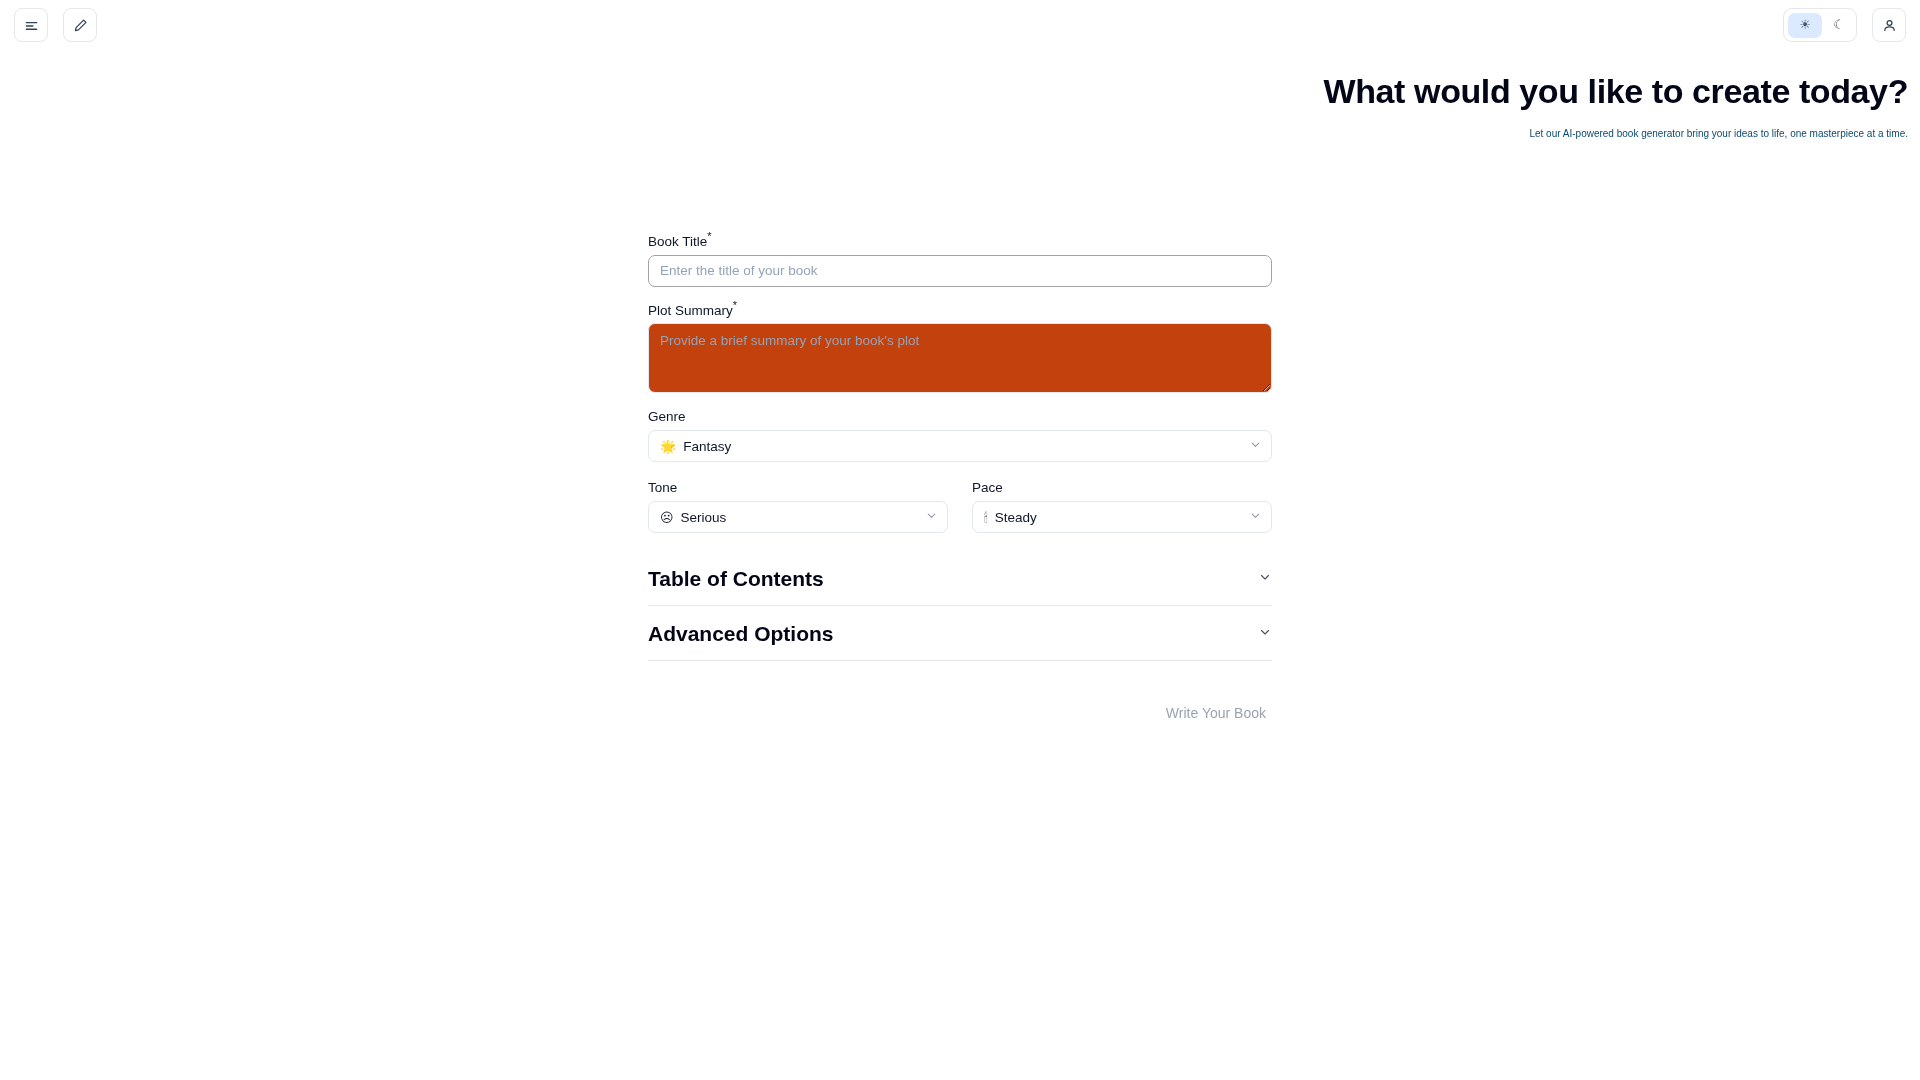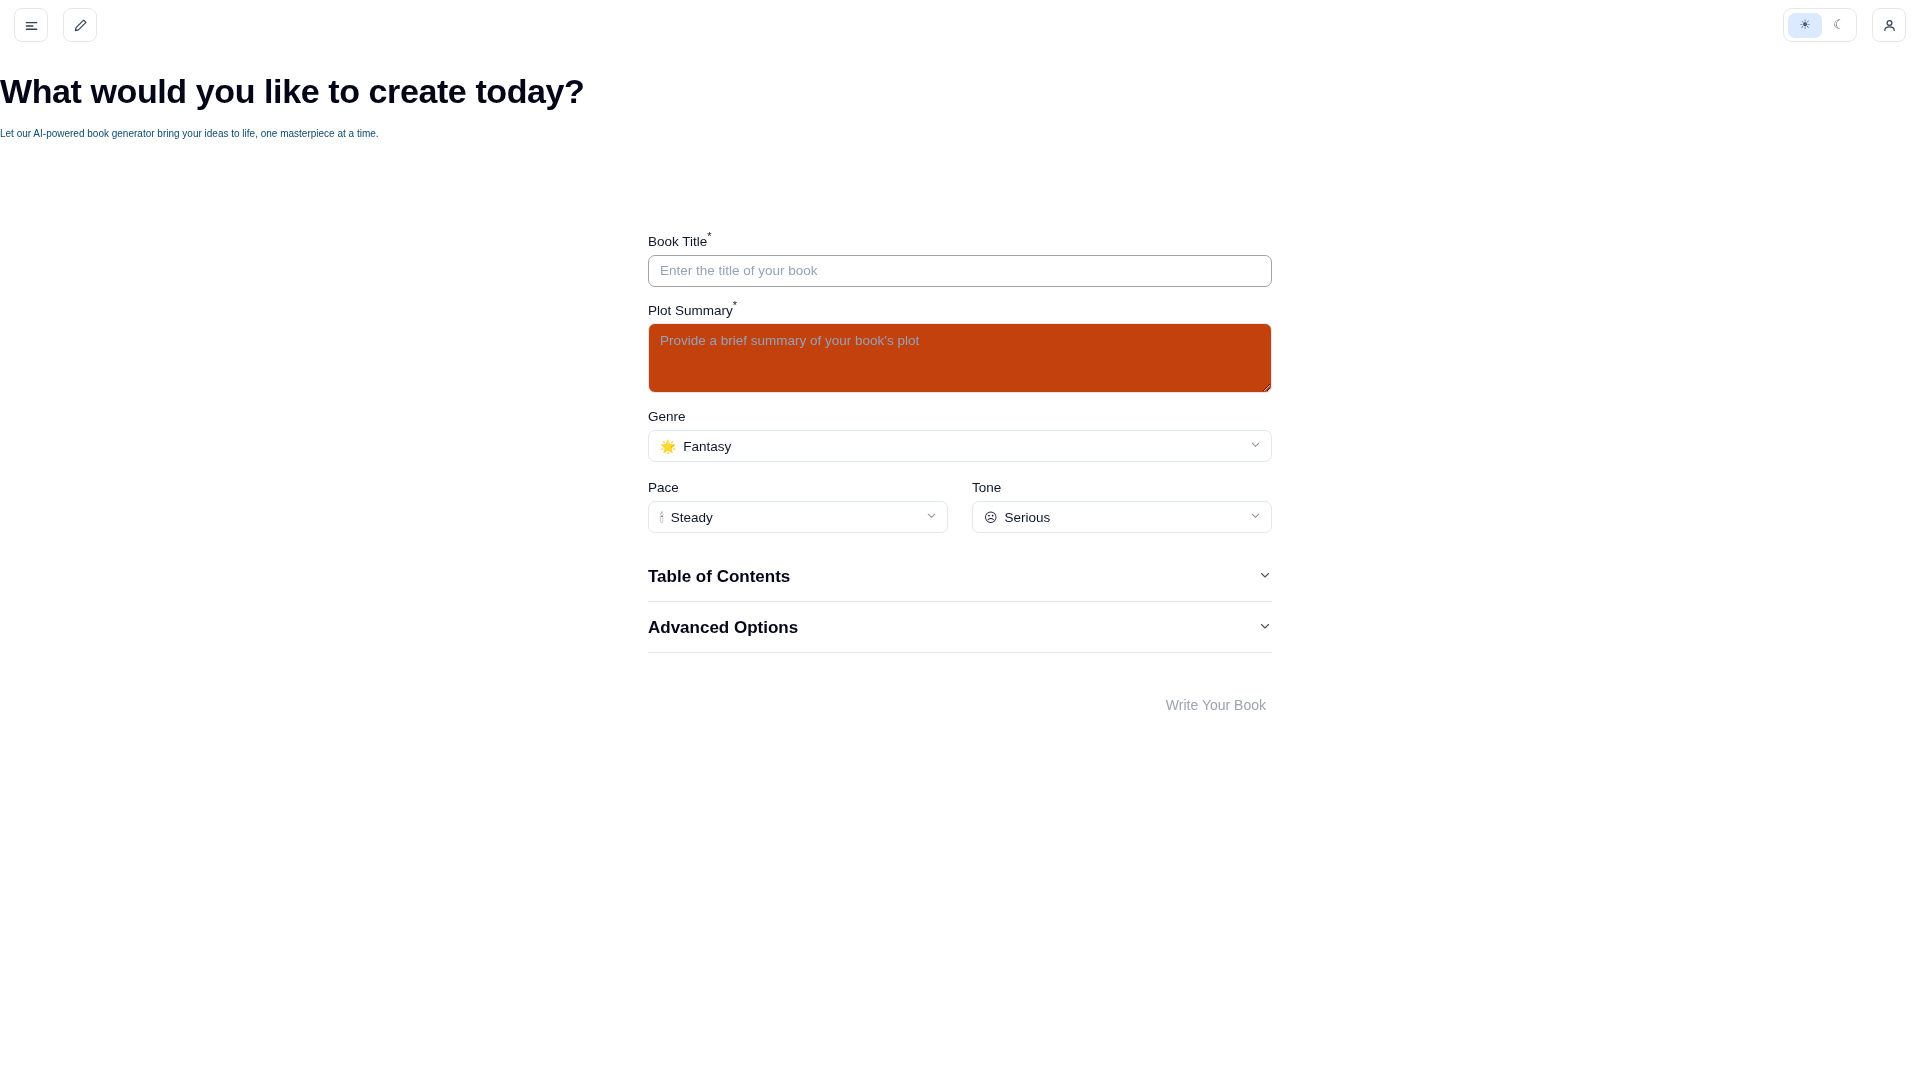--- a/index.html
+++ b/index.html
@@ -59,22 +59,22 @@
     font-size: 13px;
     line-height: 34px;
     color: #475569;
   }
   .theme-toggle .sun { left: 4px; }
   .theme-toggle .moon { left: 38px; }
 
   
   .page-head {
     position: absolute;
-    top: 72px; left: 0; right: 0;
-    text-align: left;
+    top: 72px; left: 0; right: 12px;
+    text-align: right;
   }
   .page-title {
     font-size: 34px;
     font-weight: 700;
     letter-spacing: -0.4px;
     color: #020617;
     margin: 0;
   }
   .page-sub {
     margin: 17px 0 0 0;
@@ -162,21 +162,21 @@
   
   .accordion {
     border-bottom: 1px solid #e5e7eb;
     padding: 16px 0 14px 0;
     display: flex;
     align-items: center;
     justify-content: space-between;
     cursor: pointer;
   }
   .accordion-title {
-    font-size: 17px;
+    font-size: 21px;
     font-weight: 700;
     color: #020617;
   }
   .accordion .chev { opacity: .75; }
 
   .submit {
     width: 100%;
     margin-top: 34px;
     height: 36px;
     border: none;
@@ -265,44 +265,44 @@
         </span>
       </div>
     </div>
 
   </div>
 
   <div class="spacer-18"></div>
 
   <div class="row">
     <div class="col">
+      <label class="label">Tone</label>
+      <div class="select">
+        <span class="emoji">☹</span>
+        <span>Serious</span>
+        <span class="chev">
+          <svg width="13" height="13" viewBox="0 0 16 16" fill="none" stroke="#334155" stroke-width="1.3" stroke-linecap="round" stroke-linejoin="round">
+              <path d="M4 6.3l4 4 4-4"></path>
+            </svg>
+        </span>
+      </div>
+    </div>
+
+    <div class="col">
       <label class="label">Pace</label>
       <div class="select">
         <span class="emoji">🕯</span>
         <span>Steady</span>
         <span class="chev">
           <svg width="13" height="13" viewBox="0 0 16 16" fill="none" stroke="#334155" stroke-width="1.3" stroke-linecap="round" stroke-linejoin="round">
               <path d="M4 6.3l4 4 4-4"></path>
             </svg>
         </span>
       </div>
     </div>
-
-    <div class="col">
-      <label class="label">Tone</label>
-      <div class="select">
-        <span class="emoji">☹</span>
-        <span>Serious</span>
-        <span class="chev">
-          <svg width="13" height="13" viewBox="0 0 16 16" fill="none" stroke="#334155" stroke-width="1.3" stroke-linecap="round" stroke-linejoin="round">
-              <path d="M4 6.3l4 4 4-4"></path>
-            </svg>
-        </span>
-      </div>
-    </div>
   </div>
 
   <div class="spacer-18"></div>
 
   <div class="accordion">
     <span class="accordion-title">Table of Contents</span>
     <span class="chev">
       <svg width="14" height="14" viewBox="0 0 16 16" fill="none" stroke="#0f172a" stroke-width="1.3" stroke-linecap="round" stroke-linejoin="round">
           <path d="M4 6.3l4 4 4-4"></path>
         </svg>

